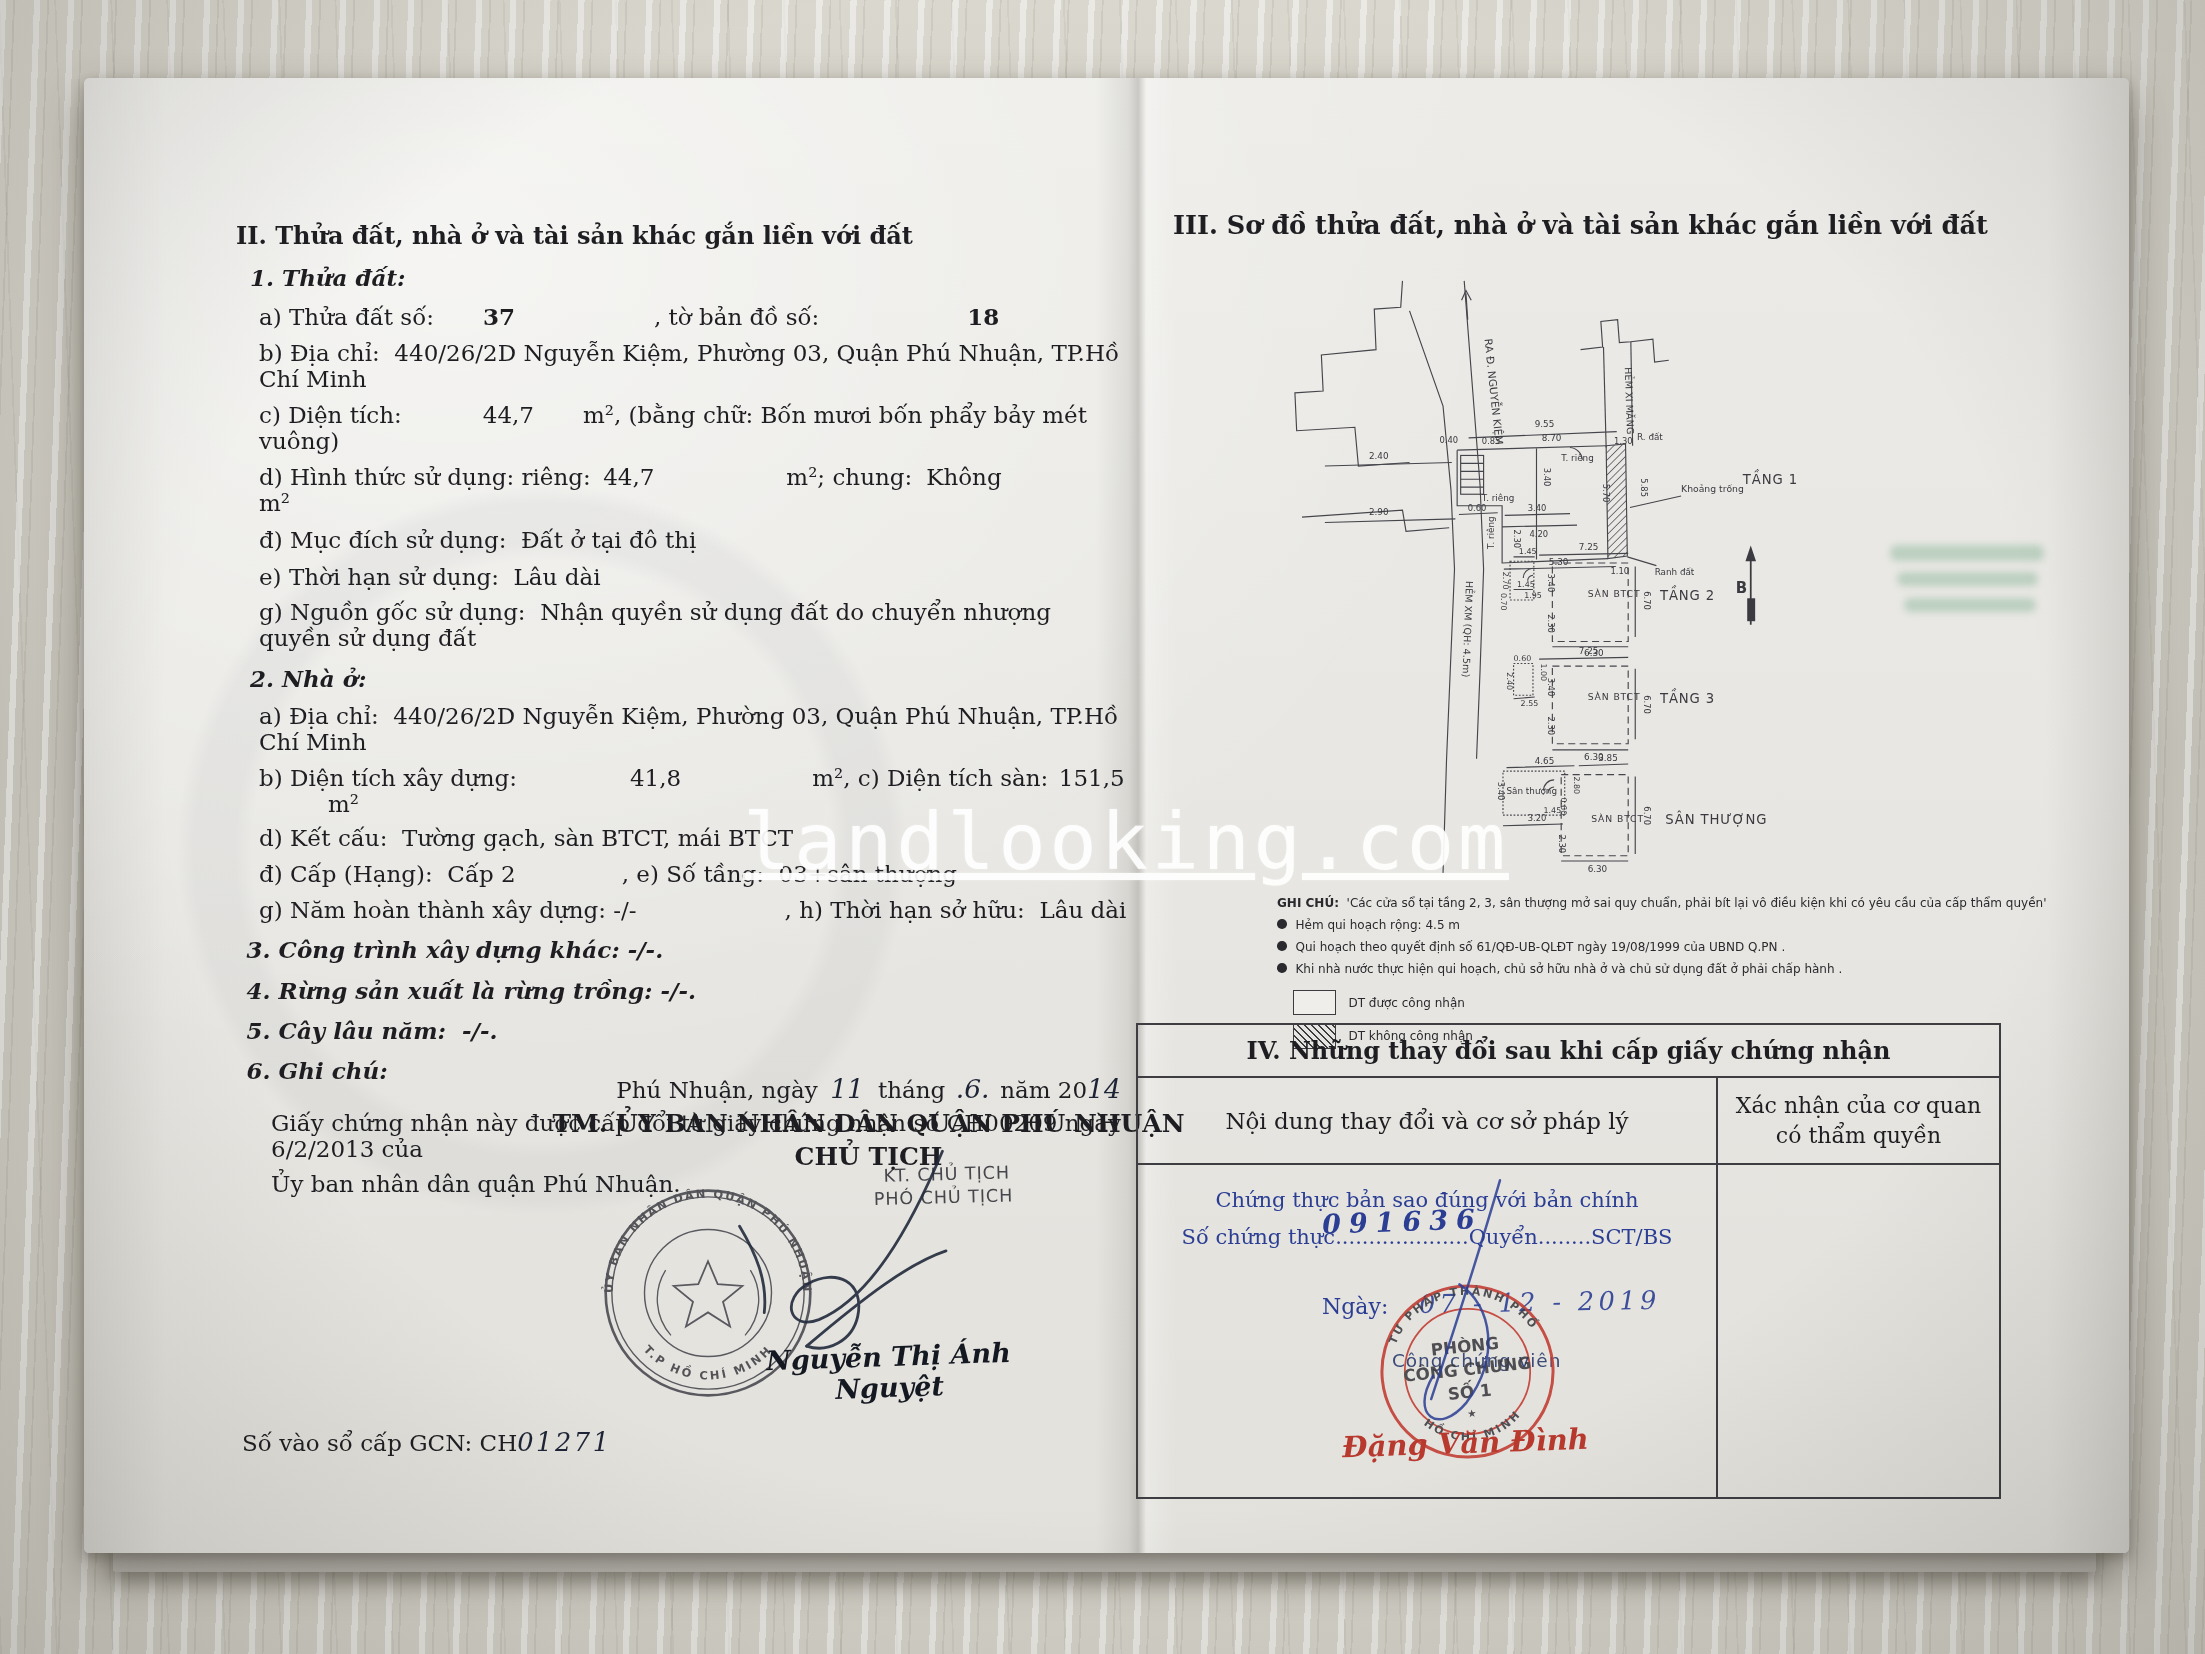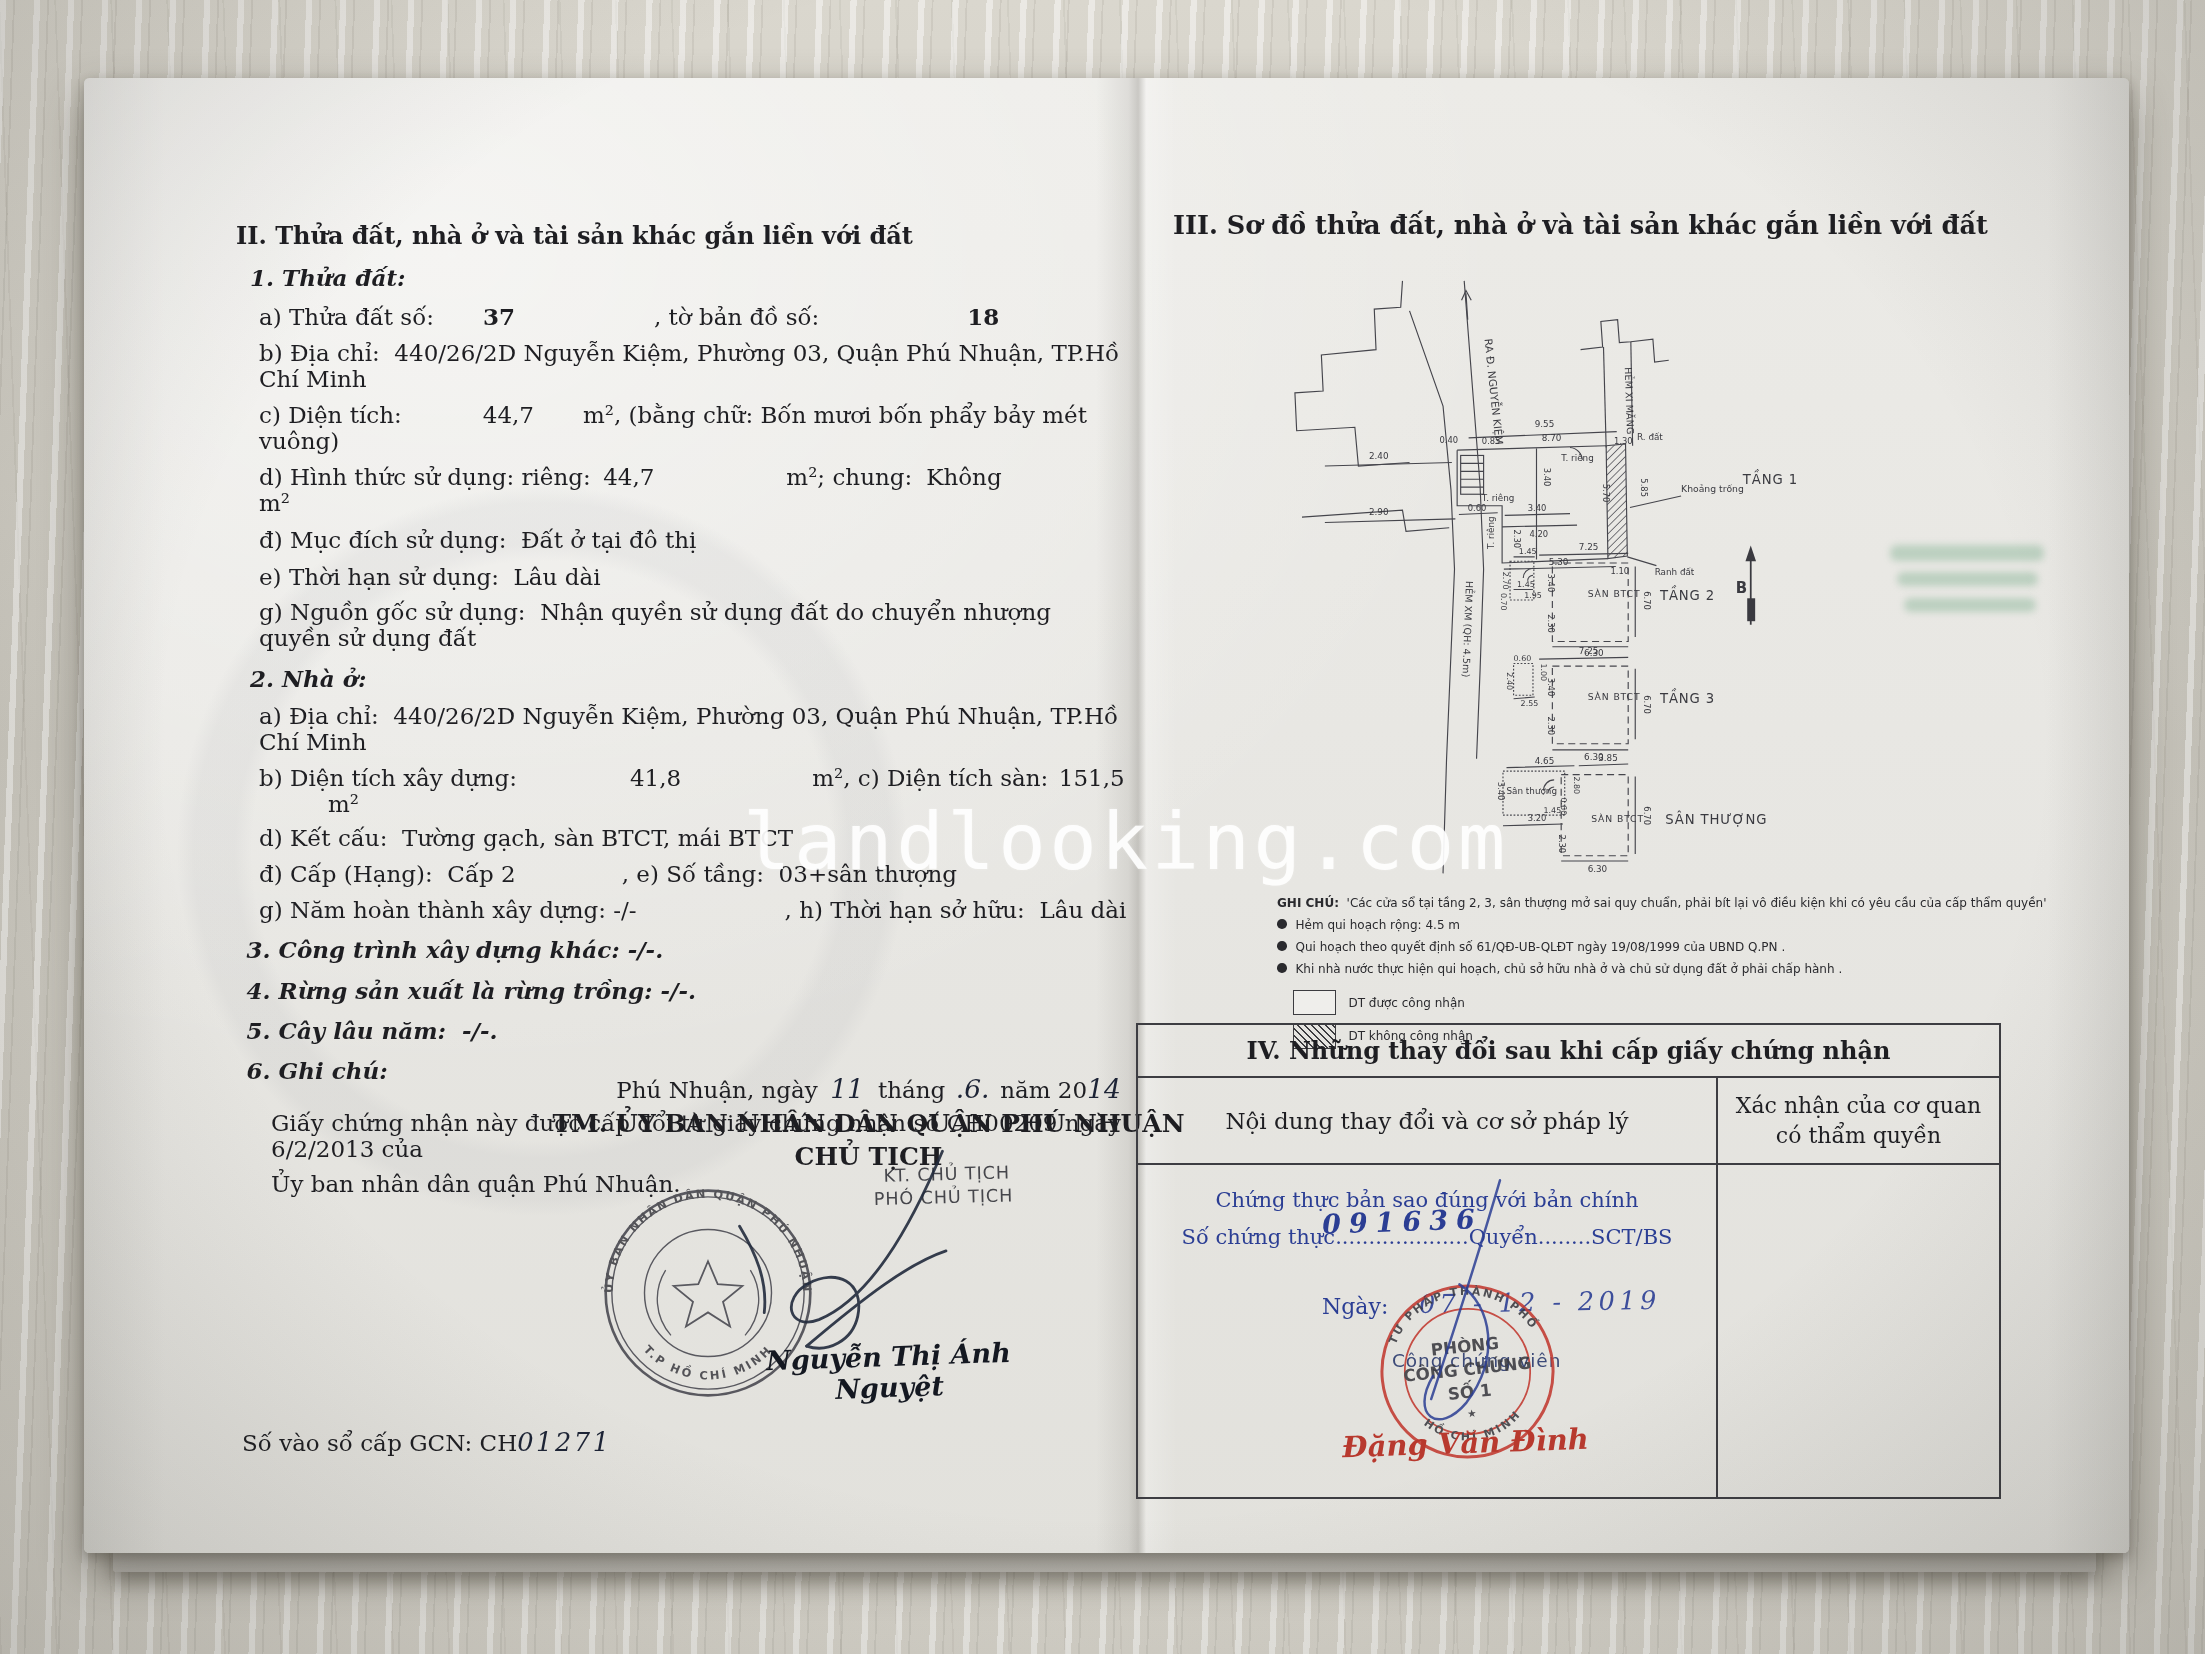--- a/index.html
+++ b/index.html
@@ -69,21 +69,21 @@
   .tb1-l1{left:0;top:23px;width:578px;text-align:center;font-size:21px;}
   .tb1-l2{left:0;top:60px;width:578px;text-align:center;font-size:21px;}
   .hw-num{left:184px;top:41px;font-size:27px;letter-spacing:8px;transform:rotate(-2deg);font-weight:bold;}
   .tb1-l3{left:184px;top:129px;font-size:22px;}
   .hw-date{left:281px;top:122px;font-size:25.6px;letter-spacing:4.4px;transform:rotate(-1deg);opacity:.9;}
   .notary{left:254px;top:185px;font-family:"DejaVu Sans",sans-serif;font-size:18.5px;color:#3c4a78;letter-spacing:0.9px;}
   .red-name{left:173px;top:261px;width:309px;text-align:center;font-size:29px;font-style:italic;font-weight:bold;
     color:#b8392e;transform:rotate(-2deg);}
 
   .watermark{left:743px;top:796px;font-family:"DejaVu Sans Mono",monospace;font-size:79px;color:#ffffff;
-    letter-spacing:3.5px;opacity:.93;text-shadow:0 0 1.8px rgba(255,255,255,.4);z-index:50;}
+    letter-spacing:3.5px;opacity:.93;text-shadow:0 0 1.8px rgba(255,255,255,.4);z-index:50;text-decoration:underline;}
 
   svg text{font-family:"DejaVu Sans",sans-serif;fill:#3a3a40;}
 </style>
 </head>
 <body>
 
 <div class="abs under-sheet"></div>
 <div class="abs paper"></div>
 <div class="abs ring"></div>
 <div class="abs fold"></div>

